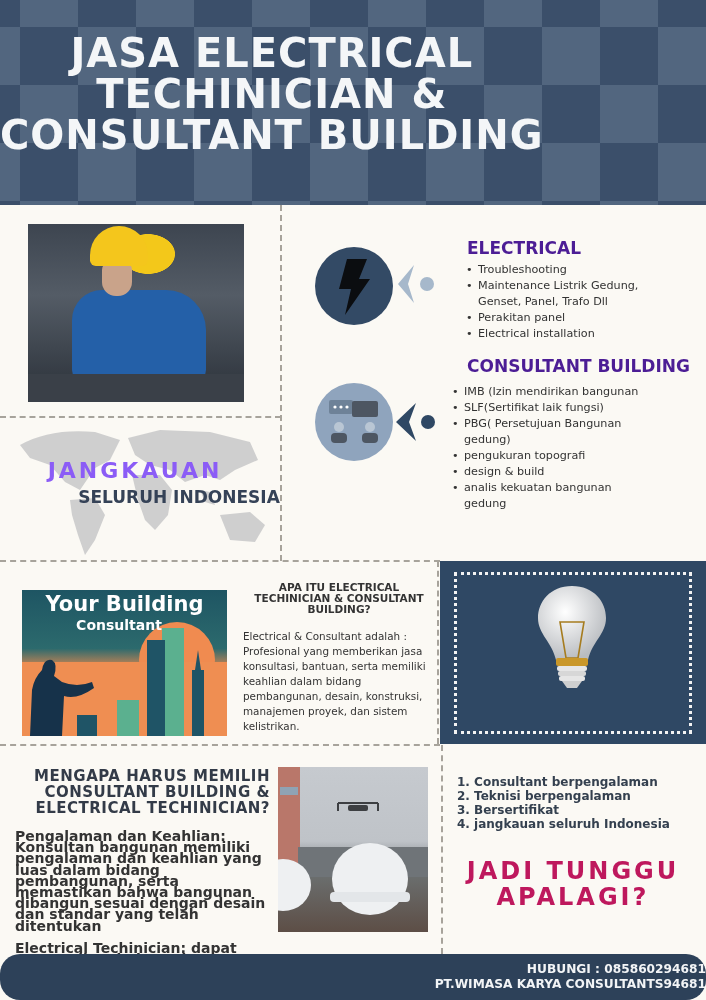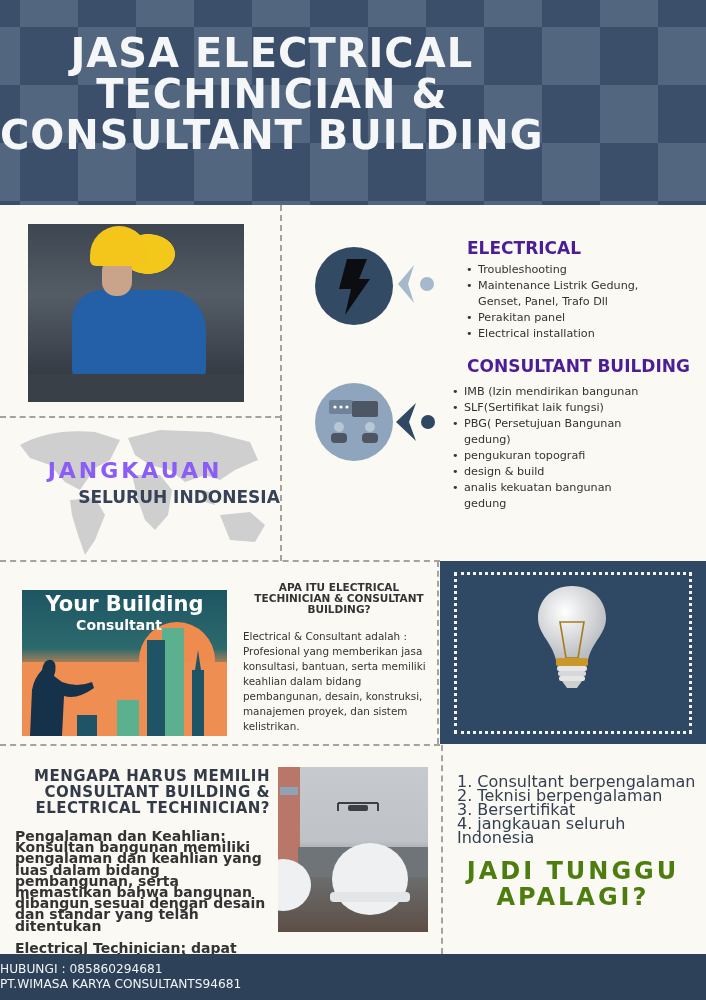--- a/index.html
+++ b/index.html
@@ -75,25 +75,25 @@
   .bulb-box { position:absolute; left:440px; top:561px; width:266px; height:183px; background:#2f4864; }
   .bulb-dots { position:absolute; left:454px; top:572px; width:238px; height:162px; border:3px dotted #f3f3f3; }
 
   
   .why-title { position:absolute; left:10px; top:768px; width:260px; text-align:right; font-weight:bold; font-size:15px; line-height:16px; color:#333b48; letter-spacing:0.5px; }
   .why-body { position:absolute; left:15px; top:831px; width:260px; font-size:14px; line-height:11.2px; color:#333;font-weight:bold; }
   .why-body p { margin-bottom:11px; }
 
   .drone-photo { position:absolute; left:278px; top:767px; width:150px; height:165px; background:linear-gradient(180deg,#c6cacf 0%, #bfc3c8 45%, #6b6f6f 65%, #5d4e46 100%); overflow:hidden; }
 
-  .reasons { position:absolute; left:457px; top:775px; list-style:none; font-weight:normal; font-size:16px; line-height:14px; color:#34404f; }
-  .cta { position:absolute; left:440px; top:858px; width:266px; text-align:center; font-weight:bold; font-size:24px; line-height:26px; letter-spacing:3px; color:#4d7c0f; }
-
-  
-  .footer { position:absolute; left:0; top:954px; width:706px; height:46px; background:#2d4159; text-align:left; color:#f2f4f6; font-weight:normal; font-size:12.2px; line-height:15px; padding-top:8px; }
+  .reasons { position:absolute; left:457px; top:775px; list-style:none; font-weight:bold; font-size:12px; line-height:14px; color:#34404f; }
+  .cta { position:absolute; left:440px; top:858px; width:266px; text-align:center; font-weight:bold; font-size:24px; line-height:26px; letter-spacing:3px; color:#be185d; }
+
+  
+  .footer { position:absolute; left:0; top:954px; width:706px; height:46px; background:#2d4159; text-align:right; color:#f2f4f6; font-weight:bold; font-size:12.2px; line-height:15px; padding-top:8px;border-radius:20px; }
 </style>
 </head>
 <body>
 
 <div class="header">
   <h1 class="header-title">
     <span>JASA ELECTRICAL</span>
     <span>TECHINICIAN &amp;</span>
     <span>CONSULTANT BUILDING</span>
   </h1>

